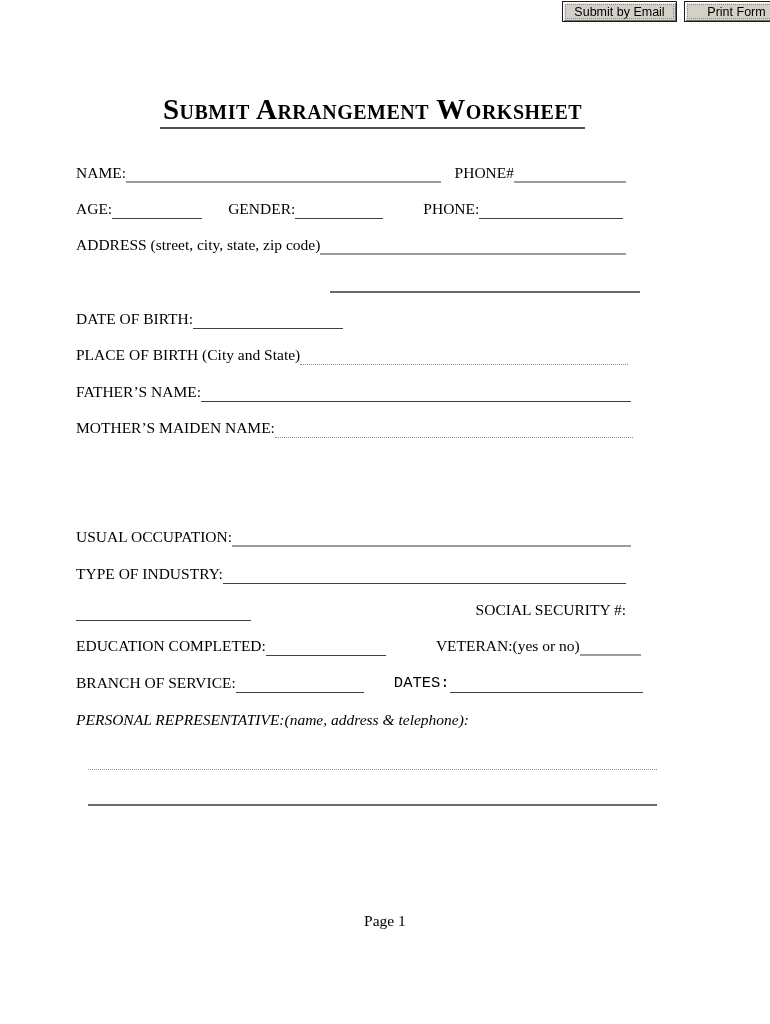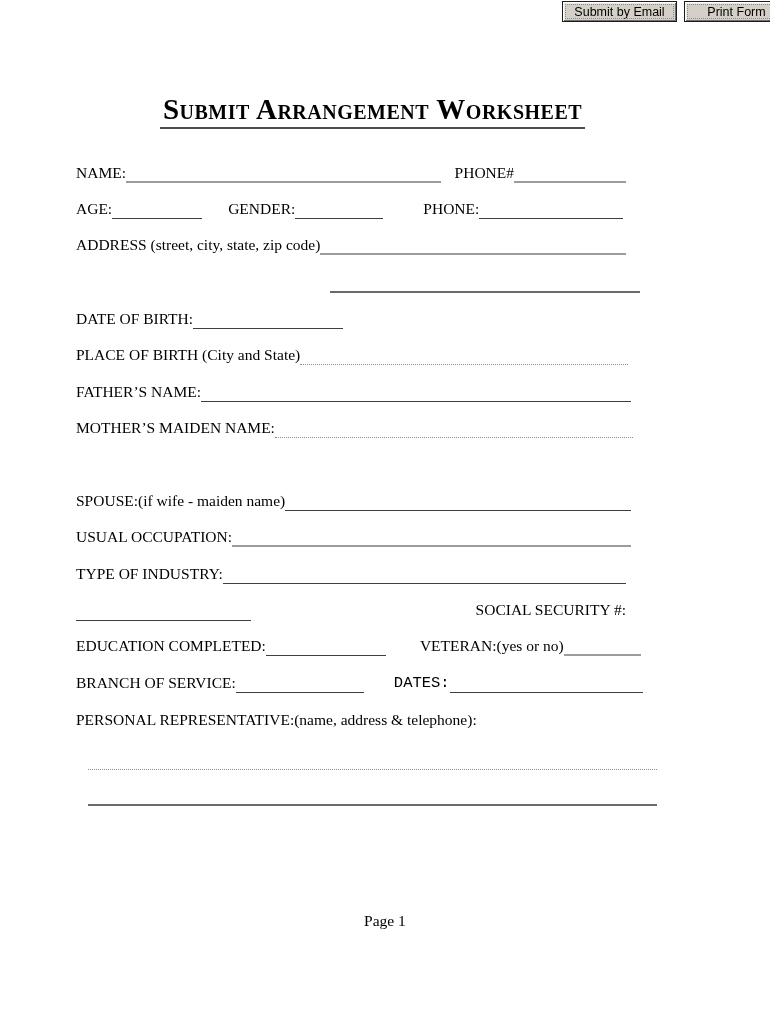--- a/index.html
+++ b/index.html
@@ -63,38 +63,38 @@
   .r-place{top:345px;width:552px;}
   .r-father{top:382px;width:555px;}
   .r-mother{top:418px;width:557px;}
   .r-marital{top:455px;}
   .r-spouse{top:491px;width:555px;}
   .r-usual{top:527px;width:555px;}
   .r-industry{top:564px;}
   .r-ssn{top:600px;flex-direction:column;}
   .r-education{top:636px;width:565px;}
   .r-branch{top:673px;width:567px;}
-  .r-rep{top:710px;}
+  .r-rep{top:710px;font-style:italic;}
   .addr2-line{left:330px;top:273px;width:310px;}
   .rep-line1{left:88px;top:750px;width:569px;}
   .rep-line2{left:88px;top:786px;width:569px;}
   
   .w-phone{width:112px;}
   .w-age{width:90px;}
   .w-gender{width:88px;}
   .w-dob{width:150px;}
   .w-marital{width:145px;}
   .w-ssn{width:175px;}
   .w-edu{width:120px;}
   .w-branch{width:128px;}
   
   .gap14{margin-left:14px;}
   .gap26{margin-left:26px;}
   .gap30{margin-left:30px;font-family:Liberation Mono, monospace;}
-  .gap34{margin-left:34px;}
+  .gap34{margin-left:50px;}
   .gap40{margin-left:40px;}
   
   .footer{position:absolute;top:912px;left:0;width:770px;text-align:center;font-size:15.5px;}
 </style>
 </head>
 <body>
 
 <div class="page">
 
   <button class="btn btn-submit" type="button">Submit by Email</button>
@@ -140,24 +140,20 @@
     <span class="lbl">FATHER’S NAME:</span>
     <span class="ln fill u-dark"></span>
   </div>
 
   <div class="row r-mother">
     <span class="lbl">MOTHER’S MAIDEN NAME:</span>
     <span class="ln fill u-dot"></span>
   </div>
 
 
-  <div class="row r-spouse">
-    <span class="lbl">SPOUSE:(if wife - maiden name)</span>
-    <span class="ln fill u-dark"></span>
-  </div>
 
   <div class="row r-usual">
     <span class="lbl">USUAL OCCUPATION:</span>
     <span class="ln fill u-gray"></span>
   </div>
 
   <div class="row r-industry">
     <span class="lbl">TYPE OF INDUSTRY:</span>
     <span class="ln fill u-dark"></span>
   </div>

